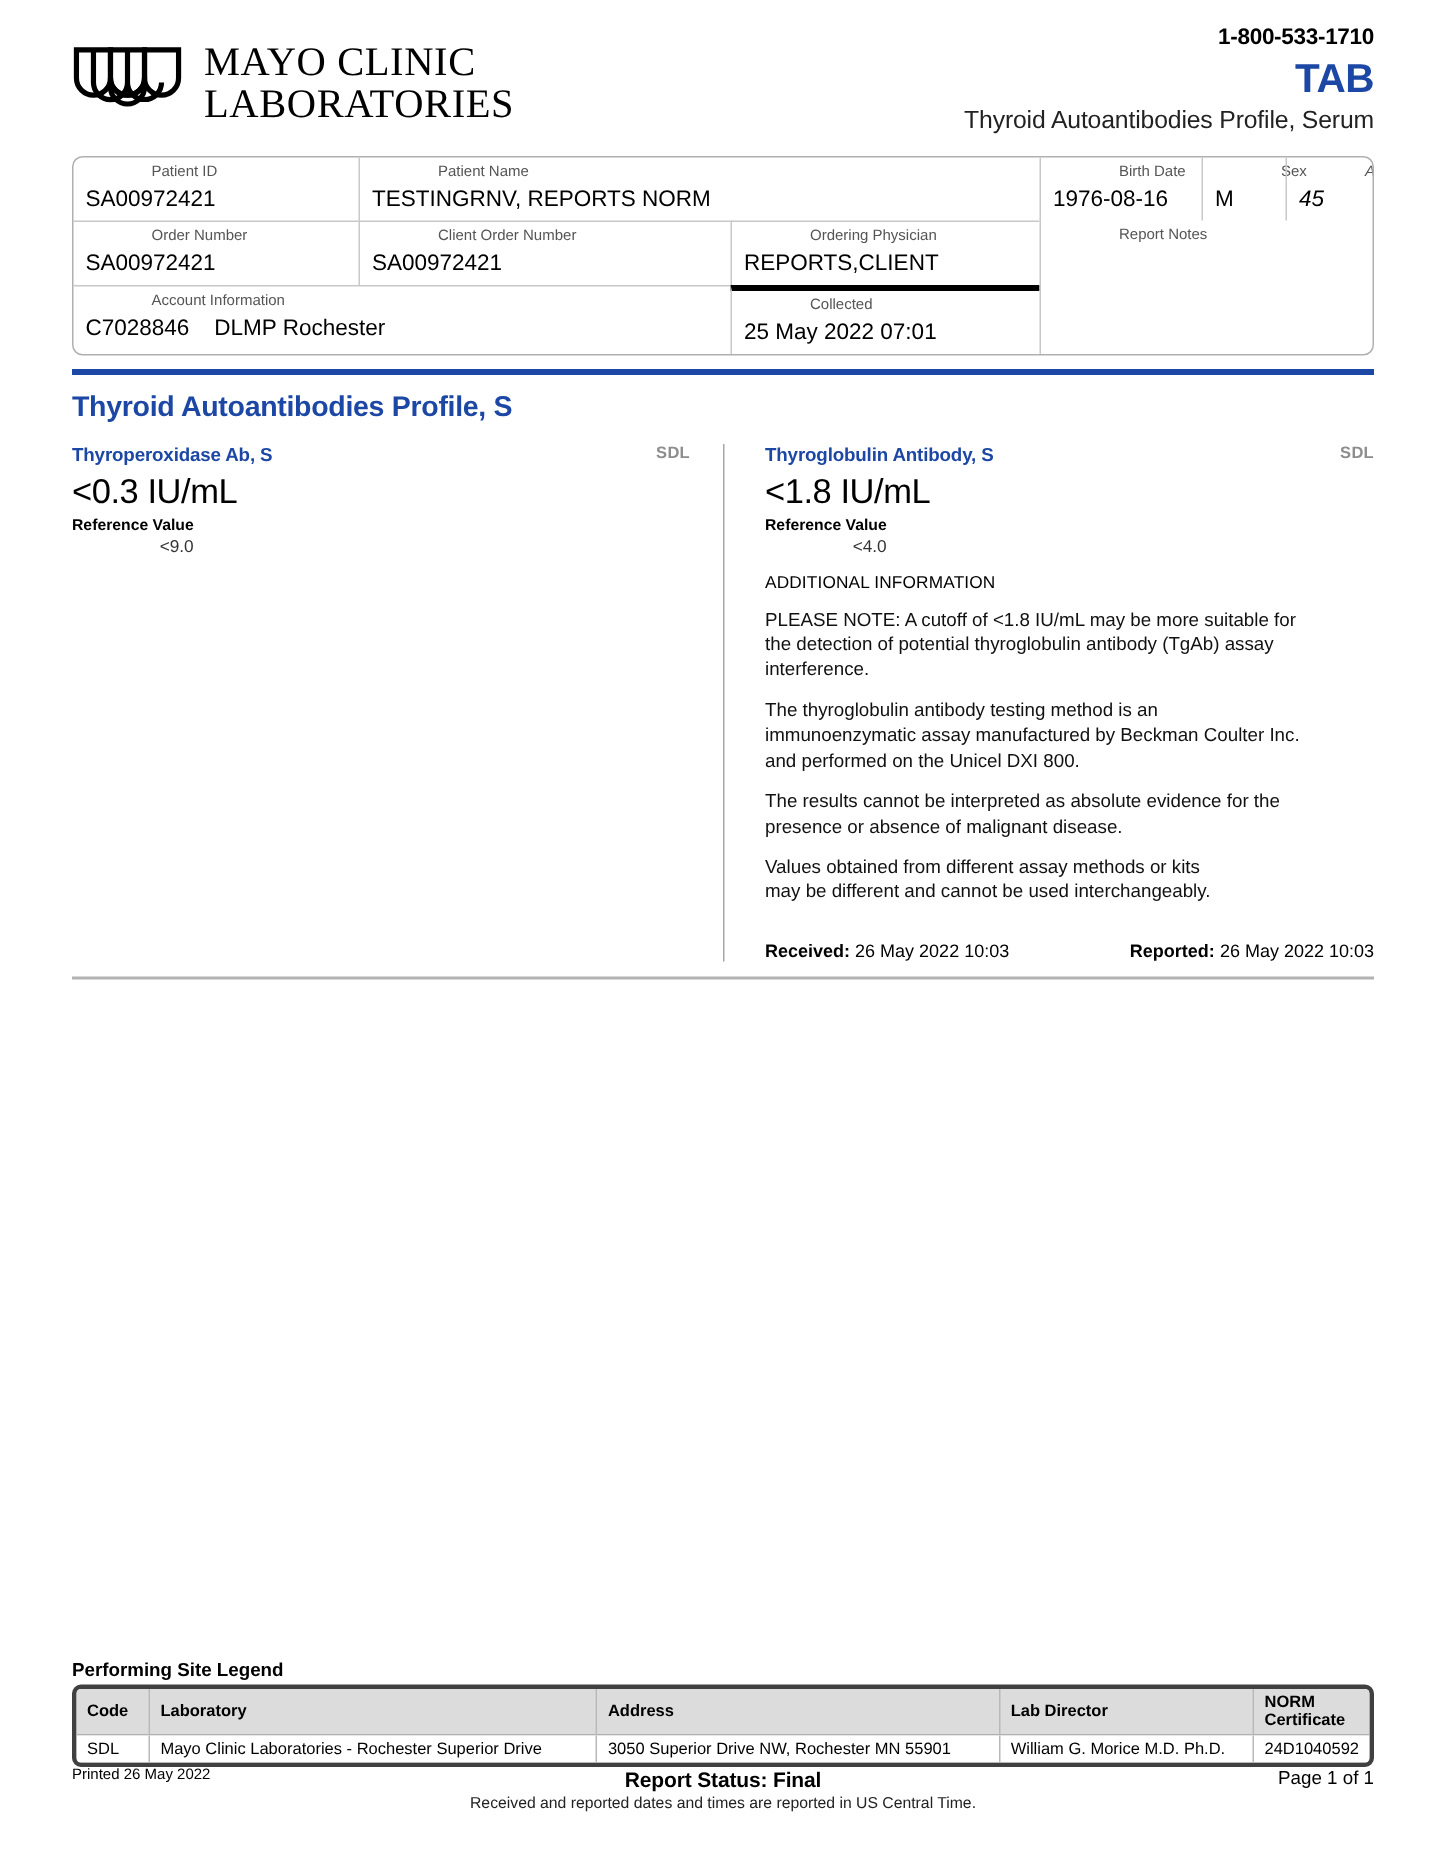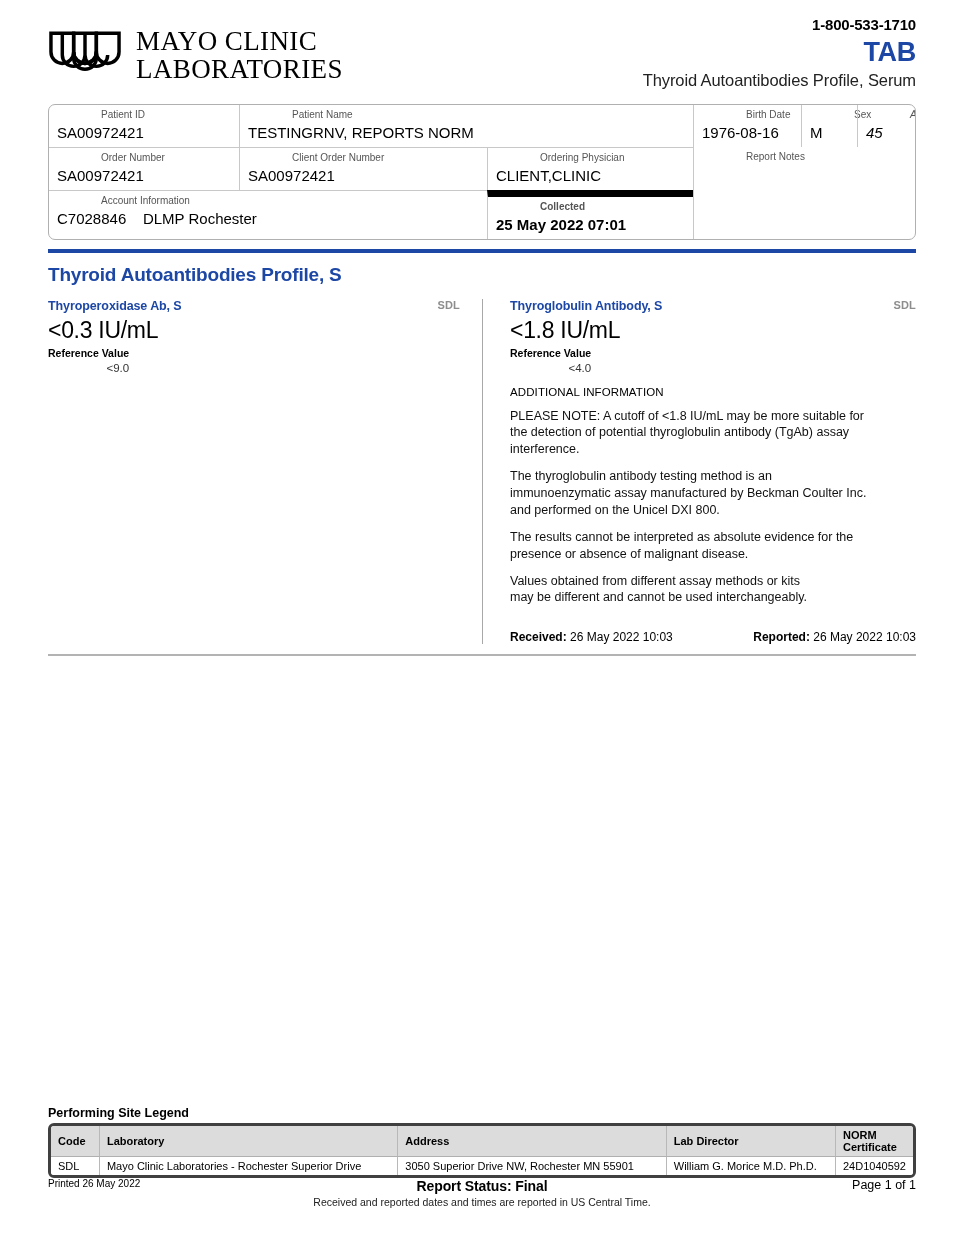--- a/index.html
+++ b/index.html
@@ -149,29 +149,29 @@
           <div class="pt-cell" style="width:190px;flex:none;">
             <div class="pt-label">Order Number</div>
             <div class="pt-value">SA00972421</div>
           </div>
           <div class="pt-cell" style="width:248px;flex:none;">
             <div class="pt-label">Client Order Number</div>
             <div class="pt-value">SA00972421</div>
           </div>
           <div class="pt-cell" style="flex:1;">
             <div class="pt-label">Ordering Physician</div>
-            <div class="pt-value">CLIENT,CLINIC</div>
+            <div class="pt-value">REPORTS,CLIENT</div>
           </div>
         </div>
         <div style="display:flex;">
           <div class="pt-cell" style="width:438px;flex:none;border-top:1px solid #c8c8c8;">
             <div class="pt-label">Account Information</div>
             <div class="pt-value">C7028846    DLMP Rochester</div>
           </div>
-          <div class="pt-cell" style="flex:1;border-top:7px solid #000000;font-weight:bold;">
+          <div class="pt-cell" style="flex:1;border-top:4px solid #000000;">
             <div class="pt-label">Collected</div>
             <div class="pt-value">25 May 2022 07:01</div>
           </div>
         </div>
       </div>
       <div class="pt-notes">
         <div class="pt-label">Report Notes</div>
         <div class="pt-value"></div>
       </div>
     </div>

